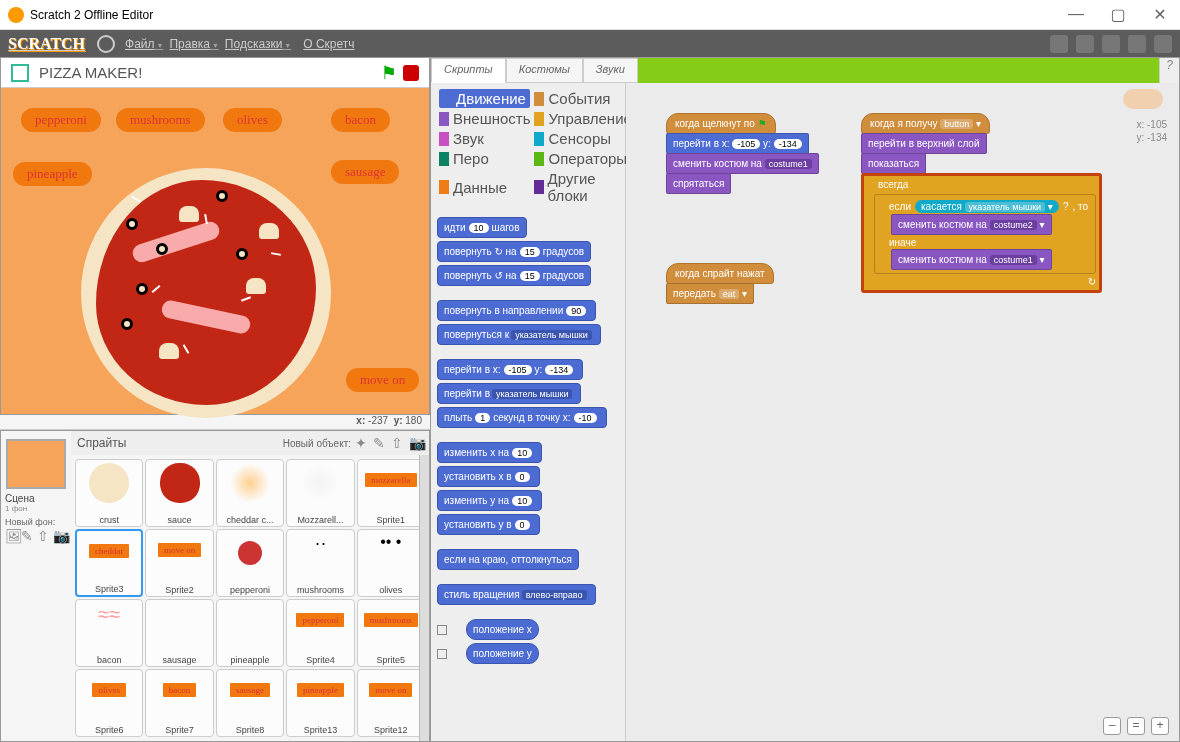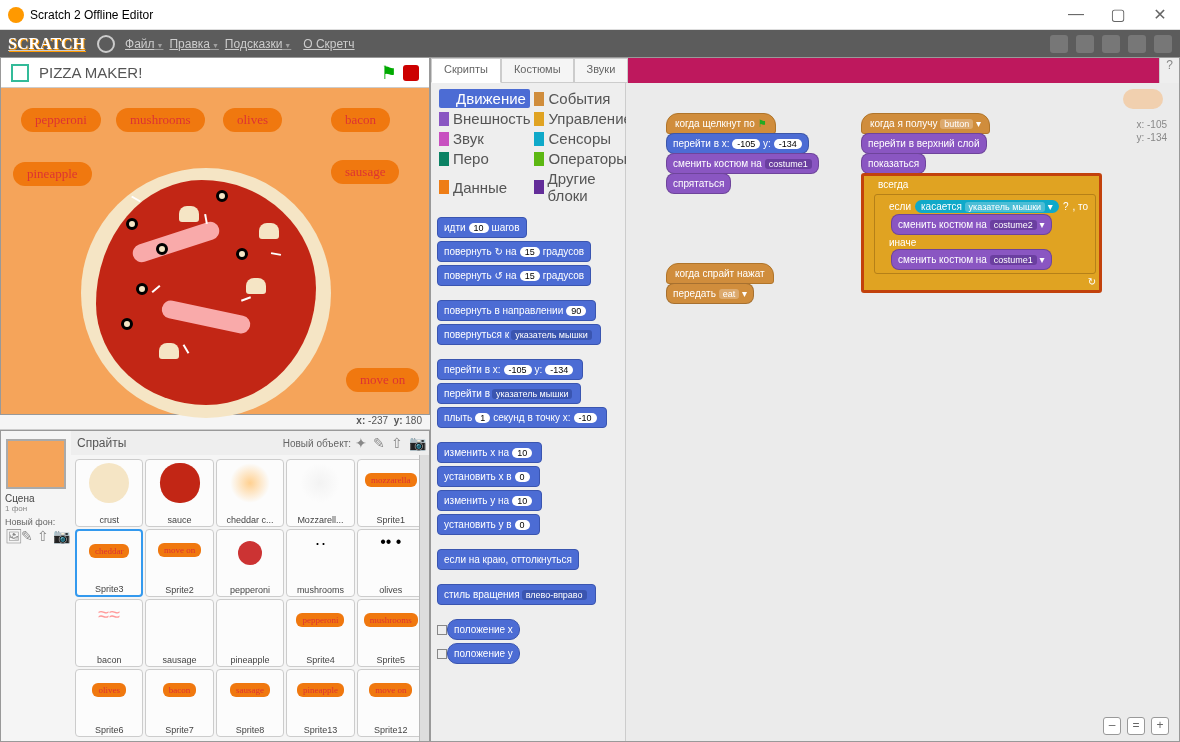--- a/index.html
+++ b/index.html
@@ -38,43 +38,43 @@
 .sprite-pane { flex: 1; display: flex; background: #f5f5f5; border: 1px solid #999; }
 .scene-col { width: 70px; text-align: left; padding: 4px; }
 .scene-thumb { width: 60px; height: 50px; background: #f5a45a; border: 2px solid #aaa; margin: 4px auto; }
 .sprites-col { flex: 1; display: flex; flex-direction: column; }
 .sprites-header { height: 24px; display: flex; align-items: center; padding: 0 6px; background: #eee; }
 .sprites-grid { flex: 1; display: grid; grid-template-columns: repeat(5, 1fr); gap: 2px; padding: 4px; overflow: hidden; position: relative; }
 .sprite-cell { background: #fcfcfc; border: 1px solid #ccc; border-radius: 4px; text-align: center; padding: 3px; height: 68px; position: relative; }
 .sprite-cell.selected { border: 2px solid #39e; }
 .sprite-name { font-size: 9px; color: #444; position: absolute; bottom: 1px; left: 0; right: 0; }
 .sprite-icon-circle { width: 40px; height: 40px; border-radius: 50%; margin: 0 auto; }
-.sprite-pill { background: #f0780f; color: #d33; padding: 2px 6px; border-radius: 6px; font-size: 9px; font-family: 'Comic Sans MS', cursive; display: inline-block; margin-top: 10px; }
+.sprite-pill { background: #f0780f; color: #d33; padding: 2px 6px; border-radius: 1px; font-size: 9px; font-family: 'Comic Sans MS', cursive; display: inline-block; margin-top: 10px; }
 .right-area { flex: 1; display: flex; flex-direction: column; border: 1px solid #999; }
-.tabs-row { height: 25px; display: flex; background: #be185d; }
+.tabs-row { height: 25px; display: flex; background: #84cc16; font-style: italic; }
 .tab { padding: 4px 12px; font-size: 11px; color: #666; border: 1px solid #ccc; background: #f5f5f5; cursor: pointer; }
 .tab.active { background: #fff; border-bottom: 1px solid #fff; }
 .help-icon { margin-left: auto; width: 20px; text-align: center; color: #888; background:#eee; border-left:1px solid #ccc;}
 .script-row { flex: 1; display: flex; }
 .palette { width: 195px; background: #eee; border-right: 1px solid #ccc; }
 .cat-grid { display: grid; grid-template-columns: 1fr 1fr; padding: 6px 8px; gap: 1px 4px; }
 .cat-item { display: flex; align-items: center; font-size: 15px; color: #555; cursor: pointer; padding: 1px 0; }
 .cat-sw { width: 10px; height: 14px; margin-right: 4px; }
 .cat-item.active { background: #4c6cd4; color: #fff; border-radius: 2px; padding: 1px 3px; }
 .block-list { padding: 6px; display: flex; flex-direction: column; gap: 3px; }
 .block { background: #4c6cd4; color: #fff; font-size: 10px; padding: 4px 6px; border-radius: 4px; display: inline-flex; align-items: center; width: fit-content; cursor: grab; border: 1px solid #3a55b0; }
 .block .num { background: #fff; color: #000; border-radius: 8px; padding: 0 5px; margin: 0 3px; font-size: 9px; }
 .block .dd { background: #3a55b0; border-radius: 3px; padding: 0 4px; margin: 0 2px; font-size: 9px; }
 .block-spacer { height: 8px; }
-.checkbox-block { display:flex; align-items:center; gap:0; }
+.checkbox-block { display:flex; align-items:center; gap:19px; }
 .chk { width:10px; height:10px; border:1px solid #888; }
 .script-canvas { flex: 1; background: #ebebeb; position: relative; overflow: hidden; }
 .script-group { position: absolute; }
 .hat-block { background: #d08d3c; color: #fff; font-size: 10px; padding: 4px 8px 4px 8px; border-radius: 12px 12px 3px 3px; border: 1px solid #b0752a; width: fit-content; }
-.stack-block { font-size: 10px; color: #fff; padding: 4px 6px; border-radius: 8px; width: fit-content; border: 1px solid rgba(0,0,0,.2); margin-top: -1px; }
+.stack-block { font-size: 10px; color: #fff; padding: 4px 6px; border-radius: 2px; width: fit-content; border: 1px solid rgba(0,0,0,.2); margin-top: -1px; }
 .bg-blue { background: #4c6cd4; }
 .bg-purple { background: #8a56c2; }
 .bg-teal { background: #0fa9c9; border-radius: 10px; padding: 1px 6px; display:inline-block; }
 .pill-input { background: #fff; color: #000; border-radius: 8px; padding: 0 5px; font-size: 9px; }
 .dd-white { background: rgba(255,255,255,.25); border-radius: 3px; padding: 0 4px; font-size: 9px; }
 .dd-purple { background: #6b3fa0; border-radius: 3px; padding: 0 4px; font-size: 9px; }
 .forever-wrap { background: #e0a322; border: 3px solid #c2410c; border-radius: 3px; padding: 3px 3px 3px 10px; margin-top: -1px; }
 .if-wrap { background: #e0a322; border: 1px solid #b58018; border-radius: 3px; padding: 3px 3px 3px 10px; margin: 2px 0; }
 .if-label { font-size: 10px; color: #fff; padding: 2px 4px; display:flex; align-items:center; gap:4px; }
 .flag-icon { display:inline-block; color:#2a2; }

